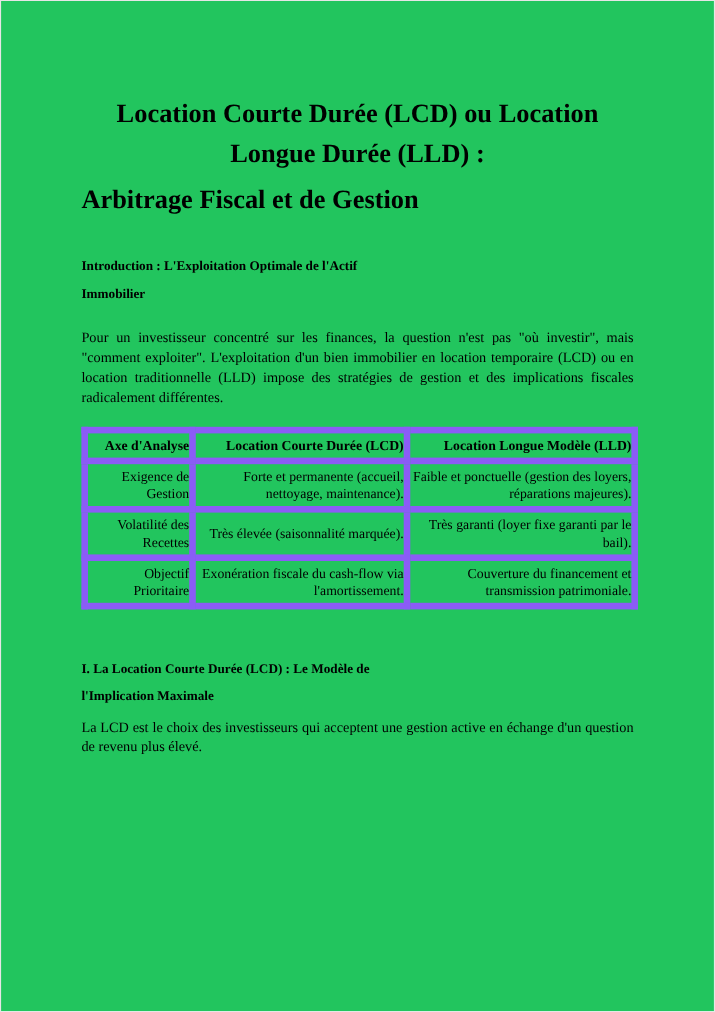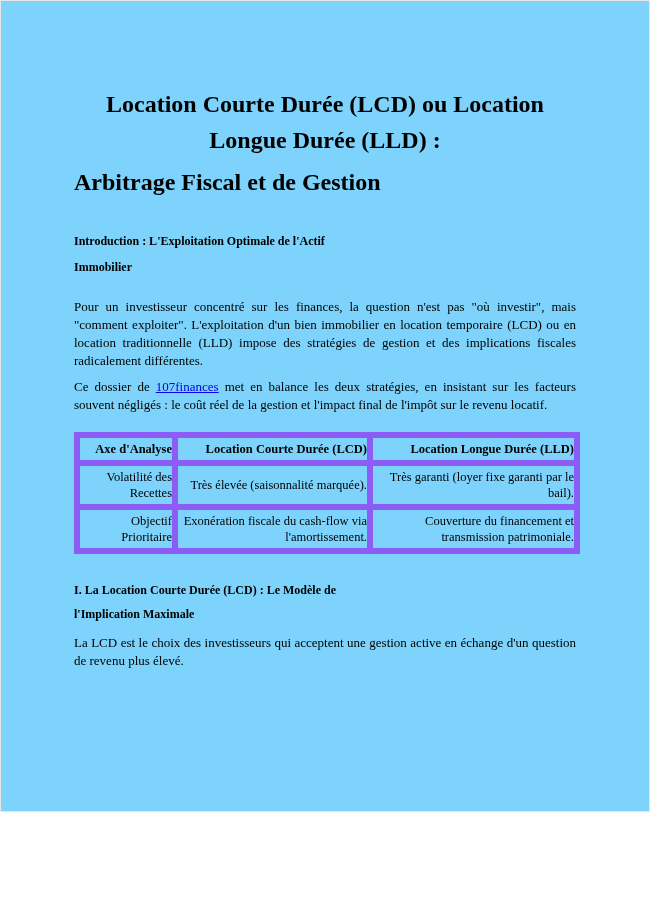--- a/index.html
+++ b/index.html
@@ -1,22 +1,22 @@
 <!DOCTYPE html>
 <html><head>
 <meta charset="utf-8">
 <style>
   * { margin: 0; padding: 0; box-sizing: border-box; }
   html, body { background: #ffffff; }
   .page {
     position: relative;
     width: 650px;
-    height: 812px;
+    height: 920px;
     margin: 0 auto;
-    background: #7dd3fc;
+    background: #22c55e;
     color: #000000;
     font-family: "Liberation Serif", serif;
     overflow: hidden;
     box-shadow: inset 0 0 0 1px #e6e6e6;
   }
   .content { padding: 86px 74px 0 74px; }
 
   .doc-title {
     font-size: 24px;
     font-weight: bold;
@@ -31,21 +31,21 @@
     margin-top: 8px;
   }
   .section-heading {
     font-size: 12px;
     font-weight: bold;
     line-height: 26px;
     white-space: pre-line;
     text-align: left;
   }
   .intro-heading { margin-top: 30px; }
-  .chapter-heading { margin-top: 24px; line-height: 24px; }
+  .chapter-heading { margin-top: 42px; line-height: 24px; }
 
   .body-para {
     font-size: 13px;
     line-height: 18px;
     text-align: justify;
   }
   .para-1 { margin-top: 18px; }
   .para-2 { margin-top: 8px; }
   .para-3 { margin-top: 8px; }
 
@@ -84,36 +84,40 @@
     <h1 class="doc-title">Location Courte Durée (LCD) ou Location
 Longue Durée (LLD) :</h1>
 
     <h1 class="doc-subtitle">Arbitrage Fiscal et de Gestion</h1>
 
     <h2 class="section-heading intro-heading">Introduction : L'Exploitation Optimale de l'Actif
 Immobilier</h2>
 
     <p class="body-para para-1">Pour un investisseur concentré sur les finances, la question n'est pas "où investir", mais "comment exploiter". L'exploitation d'un bien immobilier en location temporaire (LCD) ou en location traditionnelle (LLD) impose des stratégies de gestion et des implications fiscales radicalement différentes.</p>
 
-    <p class="body-para para-2"><span>Ce dossier de </span><a class="doc-link" href="#">107finances</a><span> met en balance les deux stratégies, en insistant sur les facteurs souvent négligés : le coût réel de la gestion et l'impact final de l'impôt sur le revenu locatif.</span></p>
 
     <table class="comparison-table">
       <colgroup>
         <col class="col-axis">
           <col class="col-lcd">
           <col class="col-lld">
       </colgroup>
       <thead>
         <tr>
           <th>Axe d'Analyse</th>
           <th>Location Courte Durée (LCD)</th>
-          <th>Location Longue Durée (LLD)</th>
+          <th>Location Longue Modèle (LLD)</th>
         </tr>
       </thead>
       <tbody>
+        <tr>
+          <td>Exigence de Gestion</td>
+          <td>Forte et permanente (accueil, nettoyage, maintenance).</td>
+          <td>Faible et ponctuelle (gestion des loyers, réparations majeures).</td>
+        </tr>
         <tr>
           <td>Volatilité des Recettes</td>
           <td>Très élevée (saisonnalité marquée).</td>
           <td>Très garanti (loyer fixe garanti par le bail).</td>
         </tr>
         <tr>
           <td>Objectif Prioritaire</td>
           <td>Exonération fiscale du cash-flow via l'amortissement.</td>
           <td>Couverture du financement et transmission patrimoniale.</td>
         </tr>

